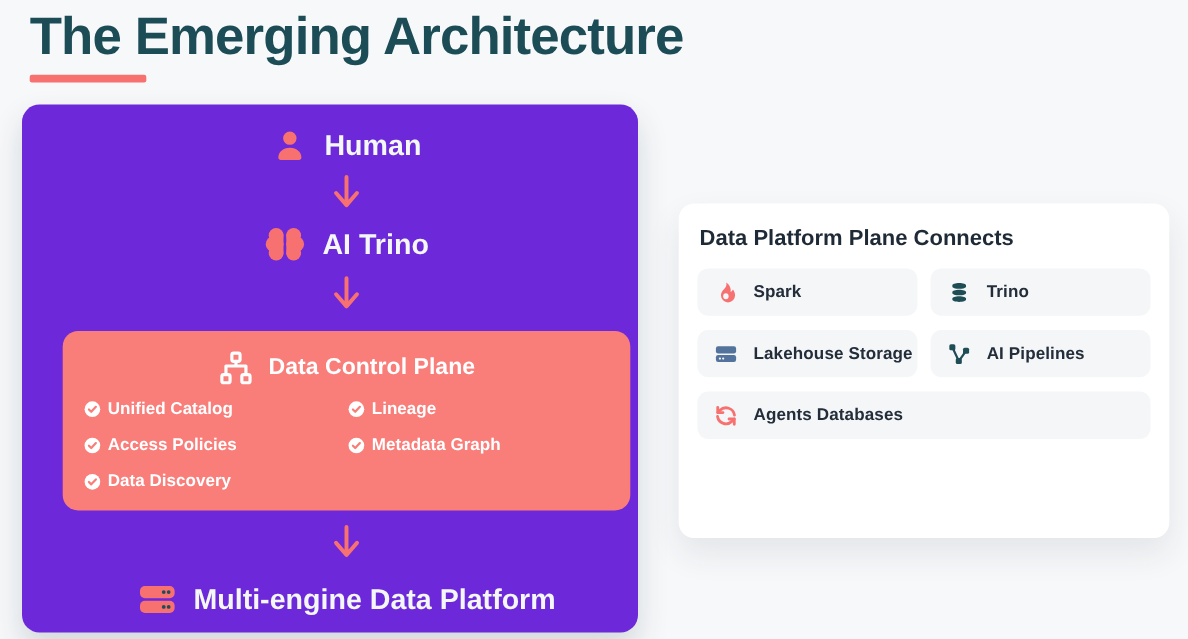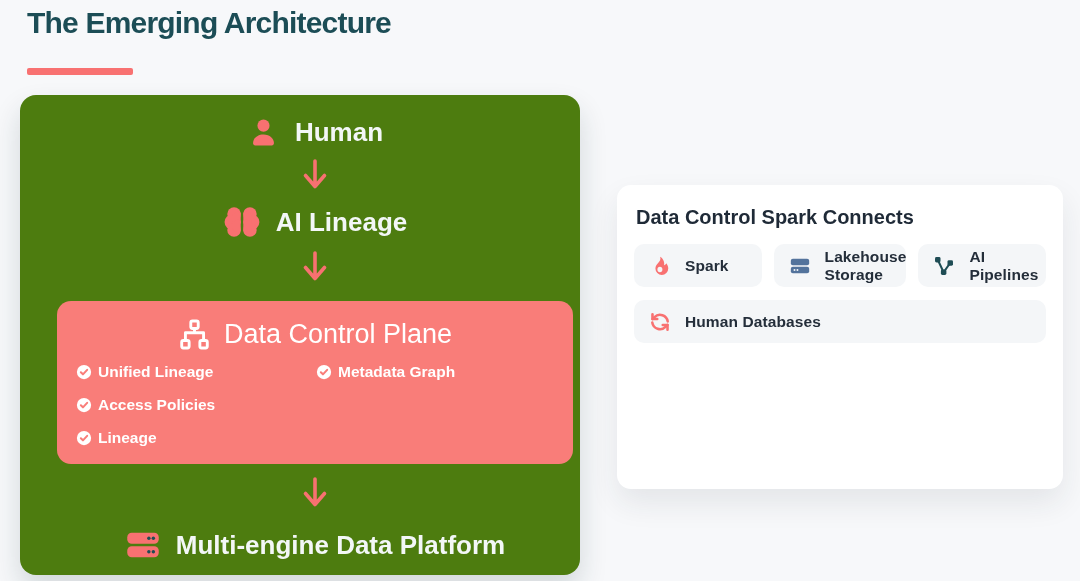--- a/index.html
+++ b/index.html
@@ -8,34 +8,34 @@
     font-family:"Liberation Sans", sans-serif;
     background:#f7f8fa;
     position:relative;
     overflow:hidden;
   }
   .stage { position:absolute; inset:0; }
 
   
   .page-title {
     position:absolute; left:27px; top:6px;
-    font-size:30px; font-weight:700; letter-spacing:-0.8px;
+    font-size:48px; font-weight:700; letter-spacing:-0.8px;
     color:#1c4d56;
   }
   .title-underline {
     position:absolute; left:27px; top:68px;
     width:106px; height:7px; border-radius:2px;
     background:#f87171;
   }
 
   
   .flow-panel {
     position:absolute; left:20px; top:95px;
     width:560px; height:480px;
-    background:#4d7c0f; border-radius:16px;
+    background:#6d28d9; border-radius:16px;
     box-shadow:0 14px 28px rgba(18,48,53,.16);
     display:flex; flex-direction:column; align-items:center;
     padding-top:16px;
     padding-left:30px;
   }
   .flow-node {
     display:flex; align-items:center; gap:15px;
     color:#f3f7f7; font-weight:700; font-size:26px;
   }
   .flow-node.human { height:42px; }
@@ -44,21 +44,21 @@
   .flow-arrow { margin:5px 0; flex:none; }
 
   .dcp-box {
     margin-top:10px;
     width:516px; height:163px;
     background:#f97d79; border-radius:14px;
     padding:12px 18px 0 18px;
   }
   .dcp-title {
     display:flex; align-items:center; justify-content:center; gap:13px;
-    color:#ffffff; font-weight:400; font-size:27px; height:42px;text-align:right;
+    color:#ffffff; font-weight:700; font-size:21px; height:42px;text-align:right;
   }
   .dcp-features {
     margin-top:7px;
     display:grid; grid-template-columns:1fr 1fr; grid-template-rows:repeat(3,20px);
     grid-auto-flow:column; row-gap:13px;
   }
   .feature {
     display:flex; align-items:center; gap:5px;
     color:#ffffff; font-weight:700; font-size:15.5px;
   }
@@ -72,21 +72,21 @@
     background:#ffffff; border-radius:14px;
     box-shadow:0 14px 30px rgba(30,41,59,.09);
     padding:17px;
   }
   .connects-title {
     font-size:20px; font-weight:700; color:#1f2a37;
     margin:4px 0 0 2px;
   }
   .connects-grid {
     margin-top:15px;
-    display:grid; grid-template-columns:1fr 1fr 1fr;
+    display:grid; grid-template-columns:1fr 1fr;
     column-gap:12px; row-gap:13px;
   }
   .connect-item {
     height:43px; border-radius:10px; background:#f4f6f8;
     display:flex; align-items:center; gap:14px; padding-left:15px;
   }
   .connect-item.full { grid-column:1 / -1; }
   .connect-item .label {
     font-size:15.5px; font-weight:700; color:#242e3a; letter-spacing:.1px;
   }
@@ -132,21 +132,21 @@
             <circle cx="9.3" cy="14.5" r="3.9"></circle>
         </g>
         <g clip-path="url(#lobeR)" fill="#f87171">
           <circle cx="17" cy="7" r="4.3"></circle>
             <circle cx="18.4" cy="12" r="4.6"></circle>
             <circle cx="17" cy="17" r="4.3"></circle>
           <circle cx="14.7" cy="9.5" r="3.9"></circle>
             <circle cx="14.7" cy="14.5" r="3.9"></circle>
         </g>
       </svg>
-      <span>AI Lineage</span>
+      <span>AI Trino</span>
     </div>
 
     <svg class="flow-arrow" width="30" height="36" viewBox="0 0 30 36">
       <path d="M15 3 V26 M5.5 17.5 L15 28.5 L24.5 17.5" fill="none" stroke="#f87171" stroke-width="3.6" stroke-linecap="round" stroke-linejoin="round"></path>
     </svg>
 
     <div class="dcp-box">
       <div class="dcp-title">
         <svg class="icon" viewBox="0 0 24 24" width="33" height="33" fill="none" stroke="#ffffff" stroke-width="2.1" stroke-linecap="round" stroke-linejoin="round">
           <rect x="9.3" y="2.2" width="5.4" height="5.4" rx="1.2"></rect>
@@ -155,28 +155,35 @@
           <rect x="15.9" y="16.4" width="5.4" height="5.4" rx="1.2"></rect>
         </svg>
         <span>Data Control Plane</span>
       </div>
       <div class="dcp-features">
         <div class="feature">
           <svg class="icon" viewBox="0 0 24 24" width="18" height="18">
             <circle cx="12" cy="12" r="9.5" fill="#ffffff"></circle>
             <path d="M7.8 12.3l2.8 2.8 5.6-6" stroke="#f97d79" stroke-width="2.7" fill="none" stroke-linecap="round" stroke-linejoin="round"></path>
           </svg>
-          <span>Unified Lineage</span>
+          <span>Unified Catalog</span>
         </div>
         <div class="feature">
           <svg class="icon" viewBox="0 0 24 24" width="18" height="18">
             <circle cx="12" cy="12" r="9.5" fill="#ffffff"></circle>
             <path d="M7.8 12.3l2.8 2.8 5.6-6" stroke="#f97d79" stroke-width="2.7" fill="none" stroke-linecap="round" stroke-linejoin="round"></path>
           </svg>
           <span>Access Policies</span>
+        </div>
+        <div class="feature">
+          <svg class="icon" viewBox="0 0 24 24" width="18" height="18">
+            <circle cx="12" cy="12" r="9.5" fill="#ffffff"></circle>
+            <path d="M7.8 12.3l2.8 2.8 5.6-6" stroke="#f97d79" stroke-width="2.7" fill="none" stroke-linecap="round" stroke-linejoin="round"></path>
+          </svg>
+          <span>Data Discovery</span>
         </div>
         <div class="feature">
           <svg class="icon" viewBox="0 0 24 24" width="18" height="18">
             <circle cx="12" cy="12" r="9.5" fill="#ffffff"></circle>
             <path d="M7.8 12.3l2.8 2.8 5.6-6" stroke="#f97d79" stroke-width="2.7" fill="none" stroke-linecap="round" stroke-linejoin="round"></path>
           </svg>
           <span>Lineage</span>
         </div>
         <div class="feature">
           <svg class="icon" viewBox="0 0 24 24" width="18" height="18">
@@ -203,32 +210,40 @@
             <circle cx="18.9" cy="7.5" r="1.15"></circle>
           <circle cx="15.9" cy="16.5" r="1.15"></circle>
             <circle cx="18.9" cy="16.5" r="1.15"></circle>
         </g>
       </svg>
       <span>Multi-engine Data Platform</span>
     </div>
   </div>
 
   <div class="connects-card">
-    <div class="connects-title">Data Control Spark Connects</div>
+    <div class="connects-title">Data Platform Plane Connects</div>
 
     <div class="connects-grid">
 
       <div class="connect-item">
         <svg class="icon" viewBox="0 0 24 24" width="22" height="22">
           <path fill="#f87171" d="M12.2 1.9c.9 3-.5 4.9-2 6.5-1.6 1.7-3.2 3.6-3.2 6.3a7 7 0 0 0 14 0c0-2.1-.8-4.1-2.1-5.7-.5 1-1.3 1.9-2.4 2.3.7-3-.6-7.1-4.3-9.4z"></path>
           <ellipse cx="11.9" cy="15.7" rx="2.7" ry="3" fill="#f4f6f8"></ellipse>
         </svg>
         <span class="label">Spark</span>
       </div>
 
+      <div class="connect-item">
+        <svg class="icon" viewBox="0 0 24 24" width="22" height="22" fill="#1f4d55">
+          <path d="M12 2.6c-3.9 0-6.8 1-6.8 2.3v1c0 1.3 2.9 2.3 6.8 2.3s6.8-1 6.8-2.3v-1c0-1.3-2.9-2.3-6.8-2.3z"></path>
+          <path d="M12 9.1c-3.9 0-6.8 1-6.8 2.3v1c0 1.3 2.9 2.3 6.8 2.3s6.8-1 6.8-2.3v-1c0-1.3-2.9-2.3-6.8-2.3z"></path>
+          <path d="M12 15.6c-3.9 0-6.8 1-6.8 2.3v1c0 1.3 2.9 2.3 6.8 2.3s6.8-1 6.8-2.3v-1c0-1.3-2.9-2.3-6.8-2.3z"></path>
+        </svg>
+        <span class="label">Trino</span>
+      </div>
 
 
 
       <div class="connect-item">
         <svg class="icon" viewBox="0 0 24 24" width="22" height="22">
           <g fill="#53739c">
             <rect x="2" y="4.2" width="20" height="7" rx="2.2"></rect>
             <rect x="2" y="12.8" width="20" height="7" rx="2.2"></rect>
           </g>
           <g fill="#f4f6f8">
@@ -253,19 +268,19 @@
         <span class="label">AI Pipelines</span>
       </div>
 
       <div class="connect-item full">
         <svg class="icon" viewBox="0 0 24 24" width="22" height="22" fill="none" stroke="#f87171" stroke-width="2.8" stroke-linecap="round" stroke-linejoin="round">
           <path d="M20.4 11.3A8.5 8.5 0 0 0 6 6.6L3.8 8.8"></path>
           <path d="M3.8 3.6v5.2H9"></path>
           <path d="M3.6 12.7a8.5 8.5 0 0 0 14.4 4.7l2.2-2.2"></path>
           <path d="M20.2 20.4v-5.2H15"></path>
         </svg>
-        <span class="label">Human Databases</span>
+        <span class="label">Agents Databases</span>
       </div>
 
     </div>
   </div>
 
 </div>
 
 </body></html>

